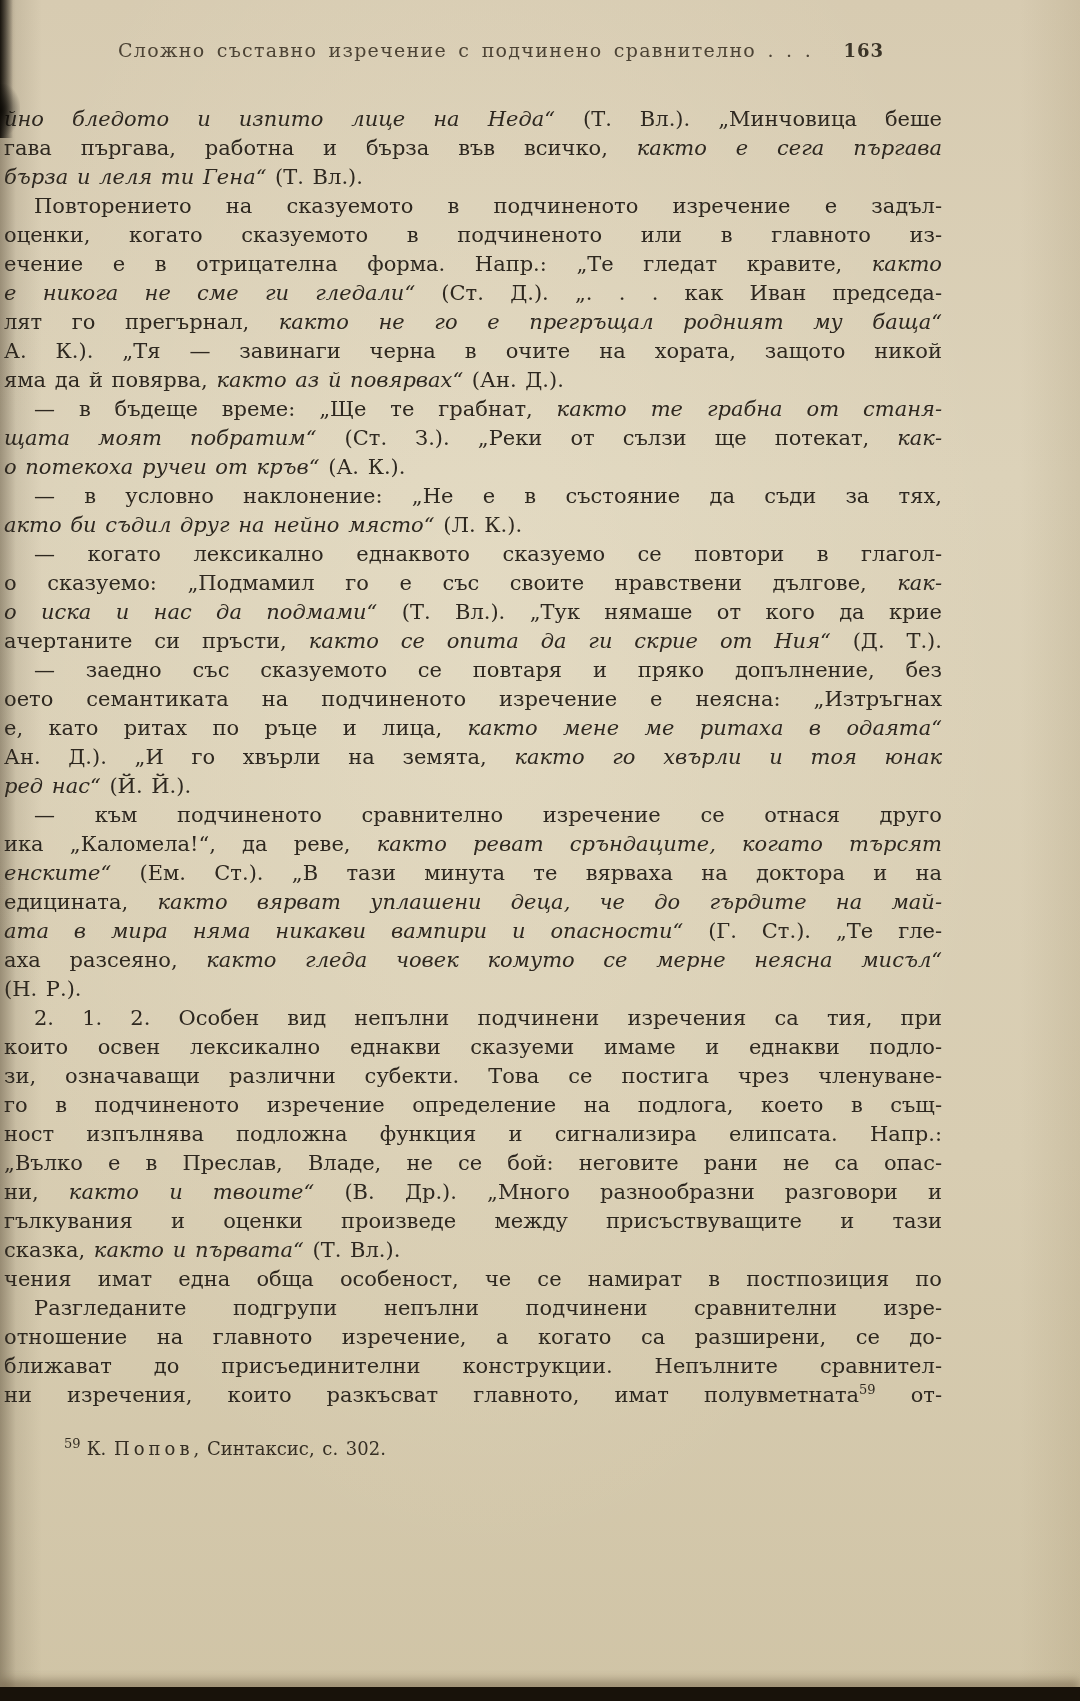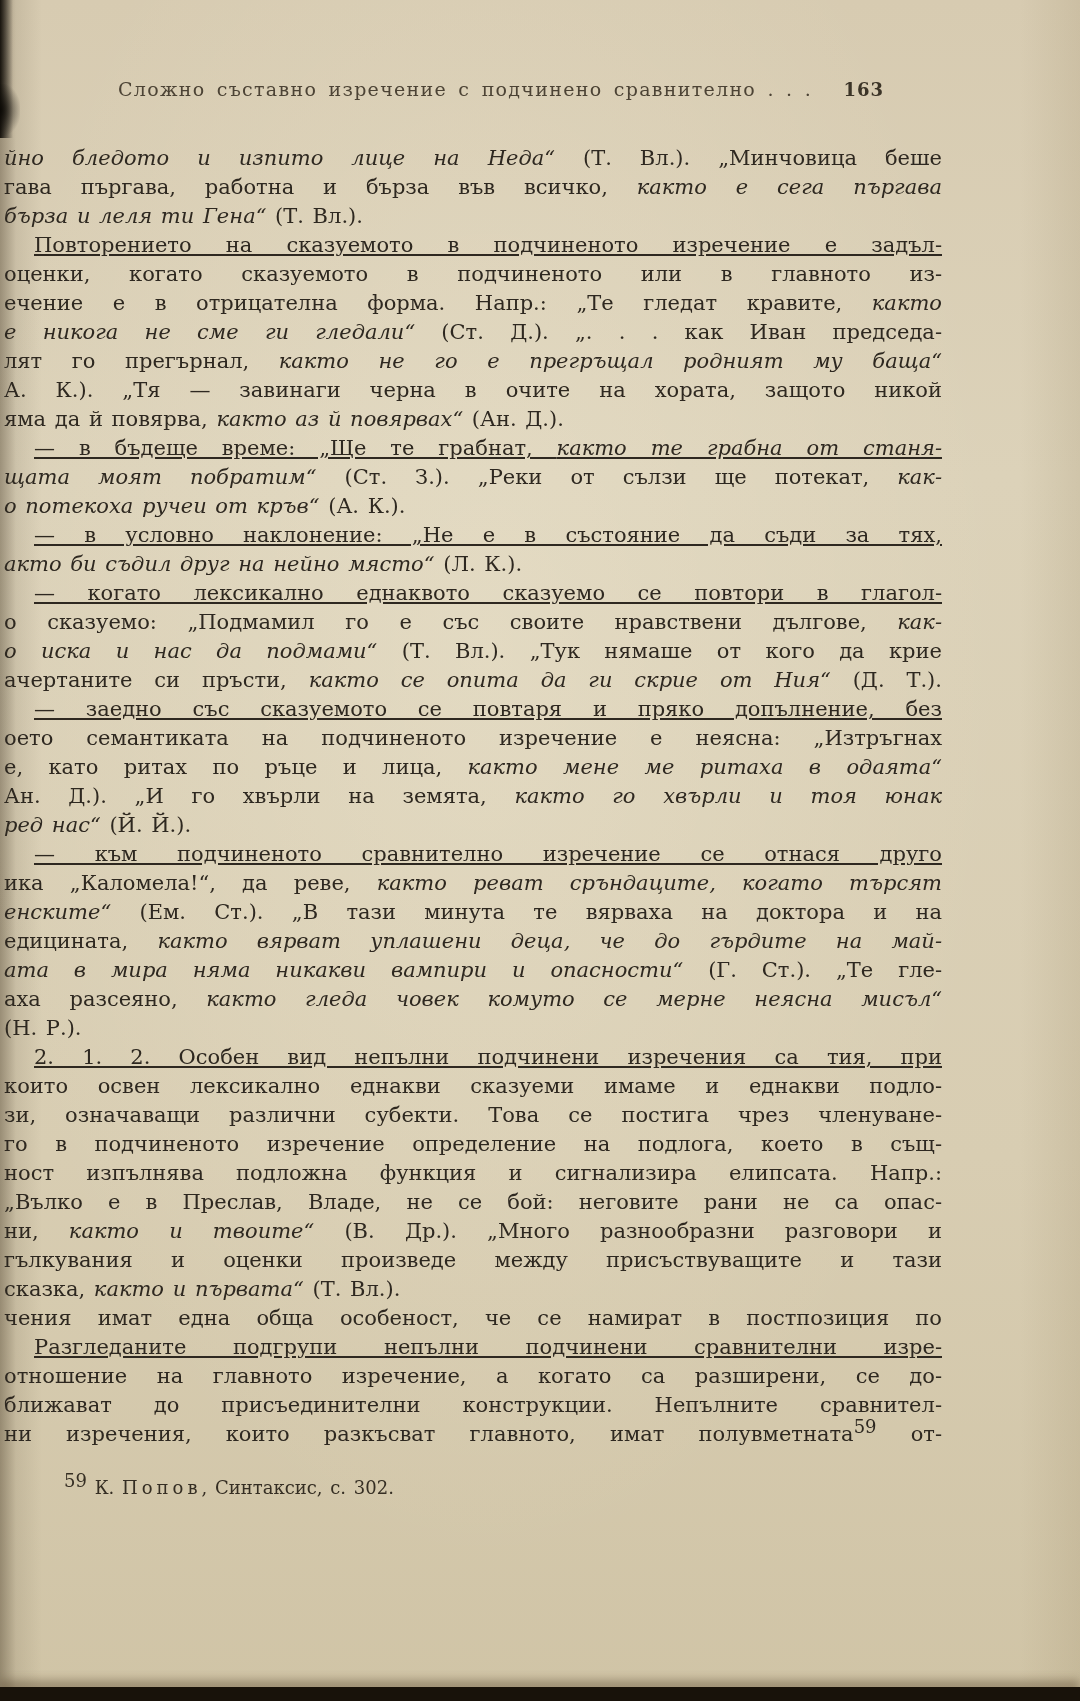--- a/index.html
+++ b/index.html
@@ -24,37 +24,37 @@
   .binding-smudge {
     position:absolute; left:0; top:84px; width:20px; height:52px;
     background:radial-gradient(ellipse at left center, rgba(10,8,4,0.85), rgba(10,8,4,0) 75%);
   }
   .bottom-bar {
     position:absolute; left:0; bottom:0; width:100%; height:14px;
     background:#18120a;
     box-shadow:0 -7px 10px rgba(70,52,28,0.38);
   }
 
-  .header { display:flex; align-items:baseline; padding:78px 196px 0 118px; }
+  .header { display:flex; align-items:baseline; padding:39px 196px 0 118px; }
   .title {
     font-size:19px; letter-spacing:1.3px; word-spacing:4px;
     color:#4c4335;
   }
   .pagenum { margin-left:auto; font-size:18px; color:#3b3427; letter-spacing:1px;font-weight:bold; }
 
   .text-block { margin:44px 138px 0 4px; }
   .line {
     font-size:21px; line-height:29px; word-spacing:2px;
     text-align:justify; text-align-last:justify;
     white-space:normal;
   }
   .line.end { text-align-last:left; }
-  .line.indent { text-indent:30px;text-decoration:underline; }
+  .line.indent { text-indent:30px; }
   .it { font-style:italic; }
-  sup { font-size:18px; line-height:0; }
+  sup { font-size:13px; line-height:0; }
   .sp { letter-spacing:4px; }
 
   .footnote { margin:28px 0 0 64px; font-size:18px; color:#352e23; word-spacing:2px; }
 </style>
 </head>
 <body>
 
 <div class="page">
 
   <div class="binding-top"></div>

